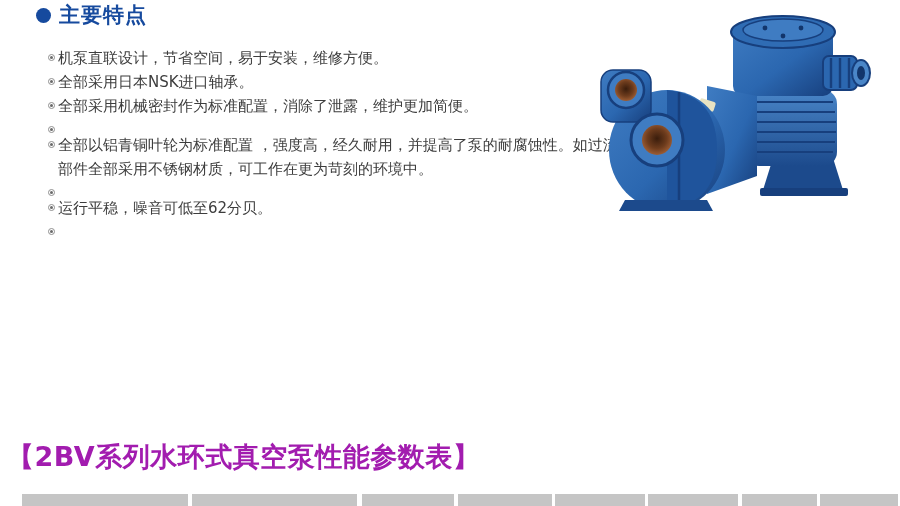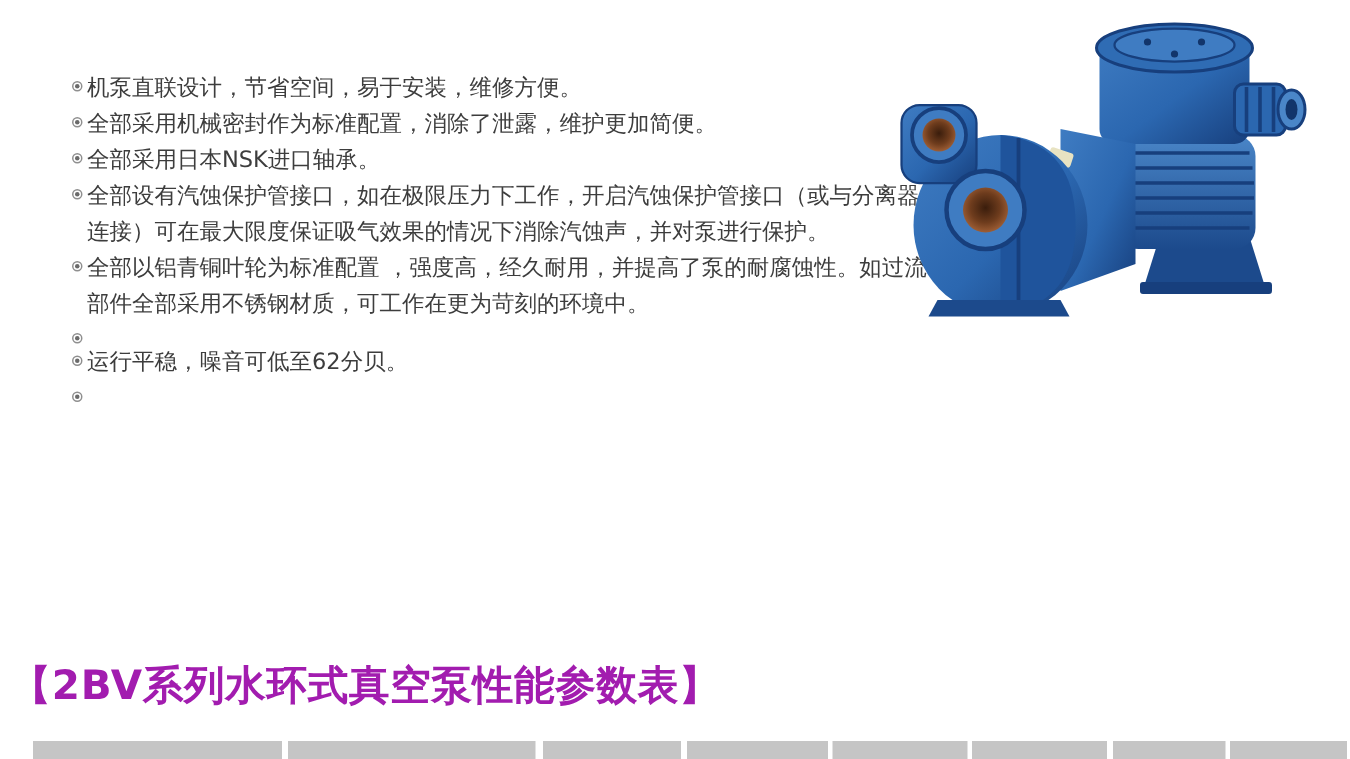--- a/index.html
+++ b/index.html
@@ -83,41 +83,43 @@
   .hc5{left:555px;width:90px;}
   .hc6{left:648px;width:90px;}
   .hc7{left:742px;width:75px;}
   .hc8{left:820px;width:78px;}
 </style>
 </head>
 <body>
 
 <div id="page">
 
+  <div class="section-head">
+    <span class="blue-dot"></span>
+    <span class="section-title">主要特点</span>
+  </div>
 
   <ul class="features" id="features-list">
     <li class="feature">
       <span class="fb"></span>
       <span class="ft">机泵直联设计，节省空间，易于安装，维修方便。</span>
     </li>
 
     <li class="feature">
       <span class="fb"></span>
+      <span class="ft">全部采用日本NSK进口轴承。</span>
+    </li>
+
+    <li class="feature">
+      <span class="fb"></span>
       <span class="ft">全部采用机械密封作为标准配置，消除了泄露，维护更加简便。</span>
     </li>
 
     <li class="feature">
       <span class="fb"></span>
-      <span class="ft">全部采用日本NSK进口轴承。</span>
-    </li>
-
-    <li class="feature">
-      <span class="fb"></span>
-      <span class="ft">全部设有汽蚀保护管接口，如在极限压力下工作，开启汽蚀保护管接口（或与分离器
-连接）可在最大限度保证吸气效果的情况下消除汽蚀声，并对泵进行保护。</span>
     </li>
 
     <li class="feature">
       <span class="fb"></span>
       <span class="ft">全部以铝青铜叶轮为标准配置 ，强度高，经久耐用，并提高了泵的耐腐蚀性。如过流
 部件全部采用不锈钢材质，可工作在更为苛刻的环境中。</span>
     </li>
 
 
     <li class="feature">

